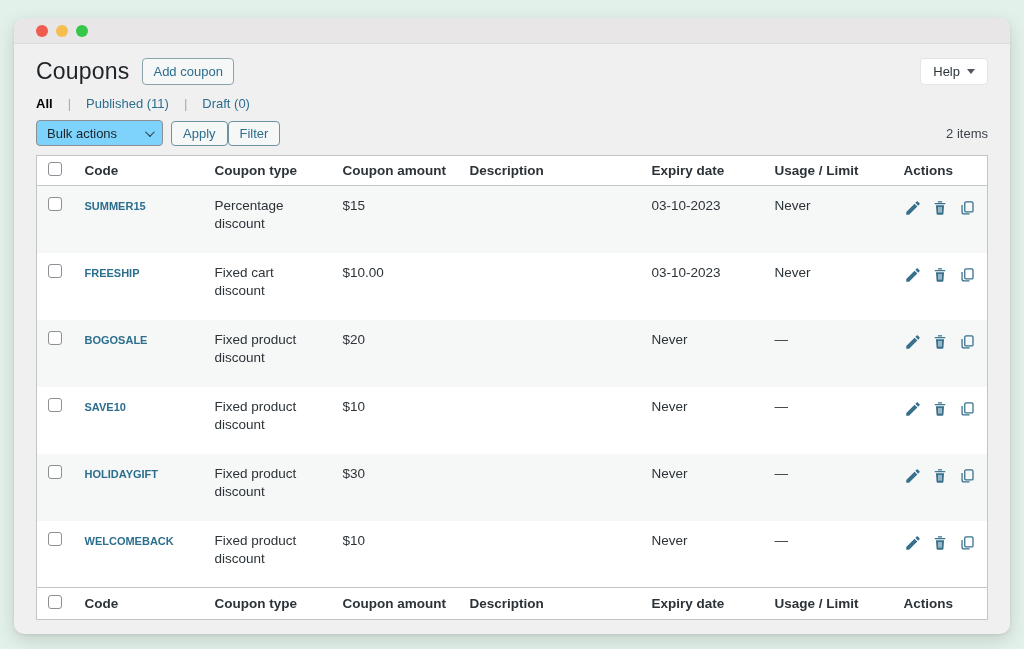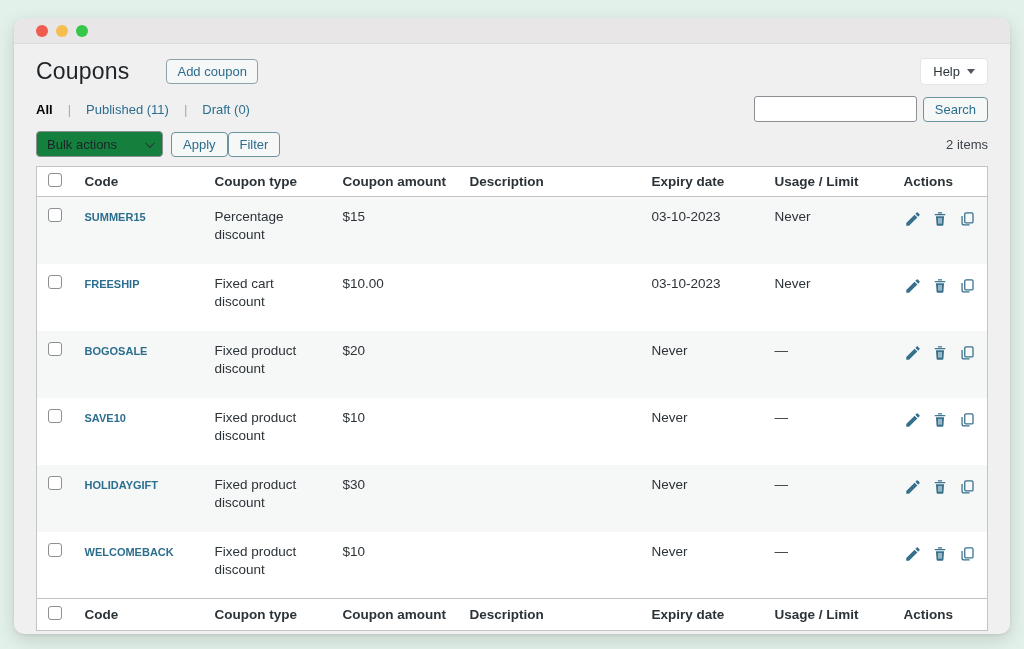--- a/index.html
+++ b/index.html
@@ -31,22 +31,20 @@
   .dot { width: 12px; height: 12px; border-radius: 50%; }
   .dot.red { background: #f05c50; }
   .dot.yellow { background: #f6be50; }
   .dot.green { background: #34c748; }
 
   .content { padding: 0 22px; }
 
   .page-header {
     margin-top: 14px;
     display: flex;
-    align-items: center;
-    gap: 24px;
   }
   .page-title {
     font-size: 23px;
     font-weight: 400;
     color: #1d2327;
     letter-spacing: 0.2px;
   }
   .btn {
     font-family: Liberation Sans, sans-serif;
     font-size: 13px;
@@ -107,21 +105,21 @@
     outline: none;
   }
 
   .toolbar-row {
     margin-top: 9px;
     display: flex;
     align-items: center;
   }
   .select {
     height: 26px;
-    background: #15803d;
+    background: #7dd3fc;
     border: 1px solid #8c8f94;
     border-radius: 4px;
     display: inline-flex;
     align-items: center;
     justify-content: space-between;
     padding: 0 10px;
     font-size: 13px;
     color: #1d2327;
     font-weight: 500;
     cursor: pointer;
@@ -223,24 +221,20 @@
 
     <div class="views-row">
       <div class="views">
         <span class="view-all">All</span>
         <span class="view-sep">|</span>
         <a class="view-link">Published (11)</a>
         <span class="view-sep">|</span>
         <a class="view-link">Draft (0)</a>
       </div>
       <div class="spacer"></div>
-      <div class="search-group">
-        <input class="search-input" type="text" value="" style="">
-        <button class="btn btn-teal">Search</button>
-      </div>
     </div>
 
     <div class="toolbar-row">
       <div class="select select-bulk">
         <span>Bulk actions</span>
         <span class="chev"></span>
       </div>
       <button class="btn btn-teal">Apply</button>
       <button class="btn btn-teal">Filter</button>
       <div class="spacer"></div>

